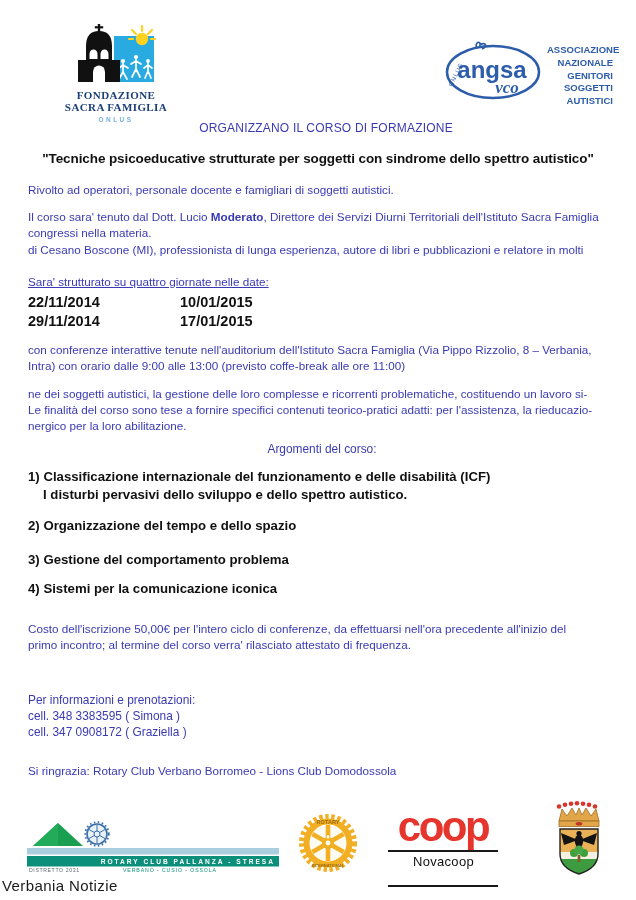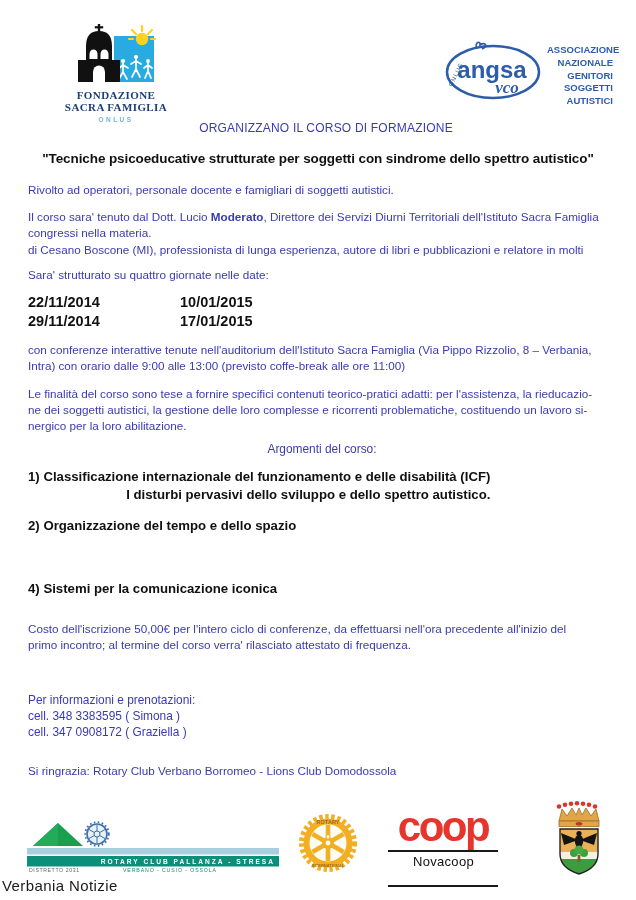--- a/index.html
+++ b/index.html
@@ -113,54 +113,57 @@
   </div>
 
   <div class="para" style="top:209px;">
     <span class="ln">
       <span>Il corso sara' tenuto dal Dott. Lucio </span><b>Moderato</b><span>, Direttore dei Servizi Diurni Territoriali dell'Istituto Sacra Famiglia</span>
     </span>
     <span class="ln">congressi nella materia.</span>
     <span class="ln">di Cesano Boscone (MI), professionista di lunga esperienza, autore di libri e pubblicazioni e relatore in molti</span>
   </div>
 
-  <div class="para" style="top:267px;">
+  <div class="para" style="top:274px;text-decoration:underline;">
     <span class="ln">Sara' strutturato su quattro giornate nelle date:</span>
   </div>
 
   <div class="dates">
     <div class="date-col1">
       <div>22/11/2014</div>
       <div>29/11/2014</div>
     </div>
     <div class="date-col2">
       <div>10/01/2015</div>
       <div>17/01/2015</div>
     </div>
   </div>
 
   <div class="para" style="top:342px;">
     <span class="ln">con conferenze interattive tenute nell'auditorium dell'Istituto Sacra Famiglia (Via Pippo Rizzolio, 8 – Verbania,</span>
     <span class="ln">Intra) con orario dalle 9:00 alle 13:00 (previsto coffe-break alle ore 11:00)</span>
   </div>
 
   <div class="para" style="top:386px; line-height:15.8px;">
+    <span class="ln">ne dei soggetti autistici, la gestione delle loro complesse e ricorrenti problematiche, costituendo un lavoro si-</span>
     <span class="ln">Le finalità del corso sono tese a fornire specifici contenuti teorico-pratici adatti: per l'assistenza, la rieducazio-</span>
-    <span class="ln">ne dei soggetti autistici, la gestione delle loro complesse e ricorrenti problematiche, costituendo un lavoro si-</span>
     <span class="ln">nergico per la loro abilitazione.</span>
   </div>
 
   <div class="topics-heading">Argomenti del corso:</div>
 
-  <div class="topic" style="top:468px;text-align:right;">
+  <div class="topic" style="top:468px;">
     <span class="ln">1) Classificazione internazionale del funzionamento e delle disabilità (ICF)</span>
     <span class="ln sub">I disturbi pervasivi dello sviluppo e dello spettro autistico.</span>
   </div>
   <div class="topic" style="top:517px;">
     <span class="ln">2) Organizzazione del tempo e dello spazio</span>
+  </div>
+  <div class="topic" style="top:551px;">
+    <span class="ln">3) Gestione del comportamento problema</span>
   </div>
   <div class="topic" style="top:580px;">
     <span class="ln">4) Sistemi per la comunicazione iconica</span>
   </div>
 
   <div class="para" style="top:621px;">
     <span class="ln">Costo dell'iscrizione  50,00€ per l'intero ciclo di conferenze, da  effettuarsi nell'ora precedente all'inizio del</span>
     <span class="ln">primo incontro; al termine del corso verra' rilasciato attestato di frequenza.</span>
   </div>
 

